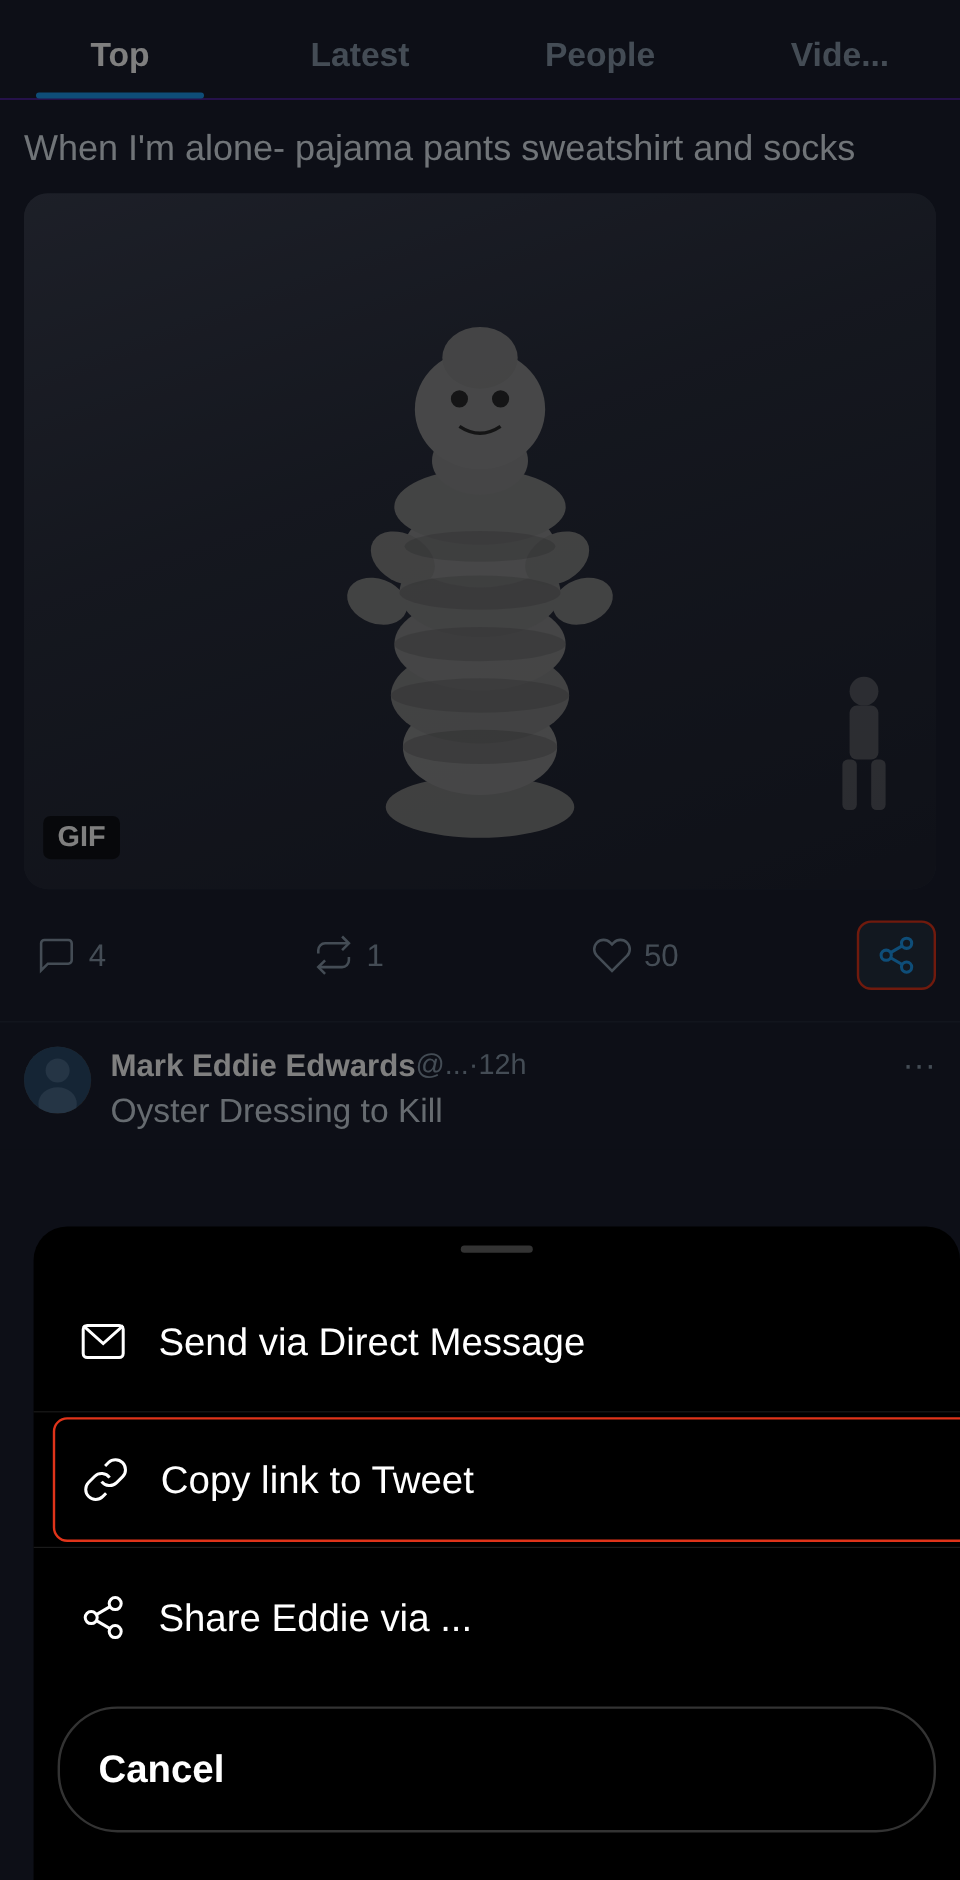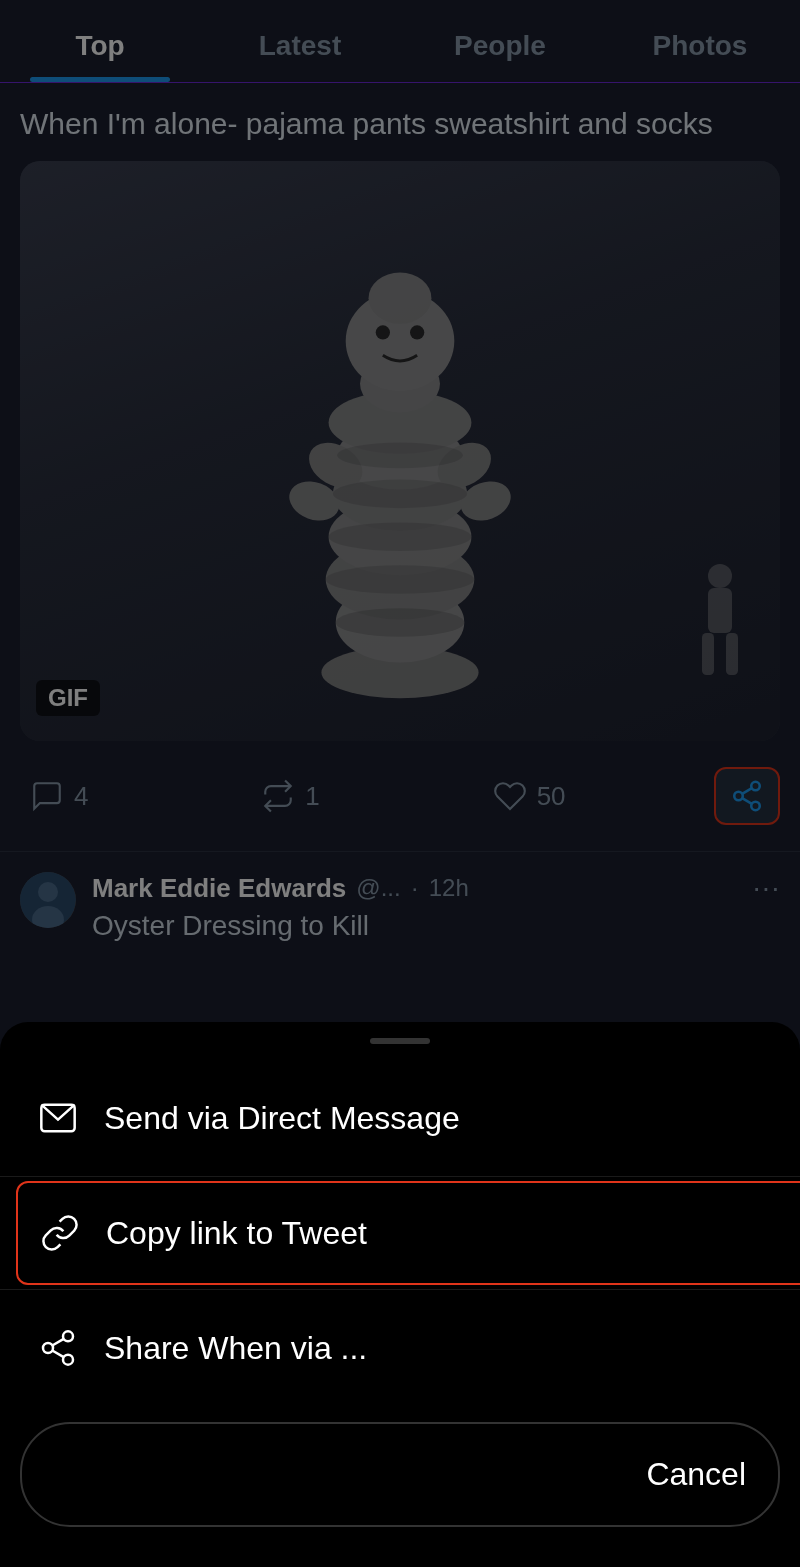--- a/index.html
+++ b/index.html
@@ -144,21 +144,20 @@
       overflow: hidden;
       display: flex;
       align-items: center;
       justify-content: center;
       font-size: 22px;
       color: #fff;
     }
     .tweet-header {
       display: flex;
       align-items: center;
-      gap: 10px;
       margin-bottom: 6px;
       flex: 1;
     }
     .tweet-author {
       font-size: 26px;
       font-weight: 700;
       color: #fff;
     }
     .tweet-handle {
       font-size: 24px;
@@ -188,20 +187,21 @@
       top: 0;
       background: rgba(0,0,0,0.5);
       display: flex;
       align-items: flex-end;
     }
     .bottom-sheet {
       width: 100%;
       background: #000;
       border-radius: 28px 28px 0 0;
       padding: 16px 0 30px;
+      margin-left: 28px;
     }
     .sheet-handle {
       width: 60px;
       height: 6px;
       background: #333;
       border-radius: 3px;
       margin: 0 auto 20px;
     }
     .sheet-item {
       display: flex;
@@ -246,40 +246,40 @@
       padding: 20px 20px 10px;
     }
     .cancel-btn {
       width: 100%;
       padding: 32px;
       background: transparent;
       border: 2px solid #333;
       border-radius: 50px;
       color: #fff;
       font-size: 32px;
-      font-weight: 400;
+      font-weight: 700;
       cursor: pointer;
-      text-align: right;
+      text-align: left;
     }
   </style>
 </head>
 <body>
 
 <div class="tab-bar">
   <div class="tab-item active">
     <span>Top</span>
   </div>
   <div class="tab-item">
     <span>Latest</span>
   </div>
   <div class="tab-item">
     <span>People</span>
   </div>
   <div class="tab-item">
-    <span>Photos</span>
+    <span>Vide...</span>
   </div>
 </div>
 
 <div class="tweet-container">
   <div class="tweet-text">When I'm alone- pajama pants sweatshirt and socks</div>
 
   <div class="gif-container">
     <div class="gif-inner">
 
       <svg class="sculpture-svg" viewBox="0 0 200 350" xmlns="http://www.w3.org/2000/svg">
@@ -424,20 +424,20 @@
     <div class="sheet-item">
       <div class="sheet-item-icon">
         <svg viewBox="0 0 24 24" fill="none" stroke="#fff" stroke-width="1.5">
           <circle cx="18" cy="5" r="3"></circle>
           <circle cx="6" cy="12" r="3"></circle>
           <circle cx="18" cy="19" r="3"></circle>
           <line x1="8.59" y1="13.51" x2="15.42" y2="17.49"></line>
           <line x1="15.41" y1="6.51" x2="8.59" y2="10.49"></line>
         </svg>
       </div>
-      <span class="sheet-item-label">Share When via ...</span>
+      <span class="sheet-item-label">Share Eddie via ...</span>
     </div>
 
     <div class="cancel-btn-wrapper">
       <button class="cancel-btn">Cancel</button>
     </div>
   </div>
 </div>
 
 </body></html>

